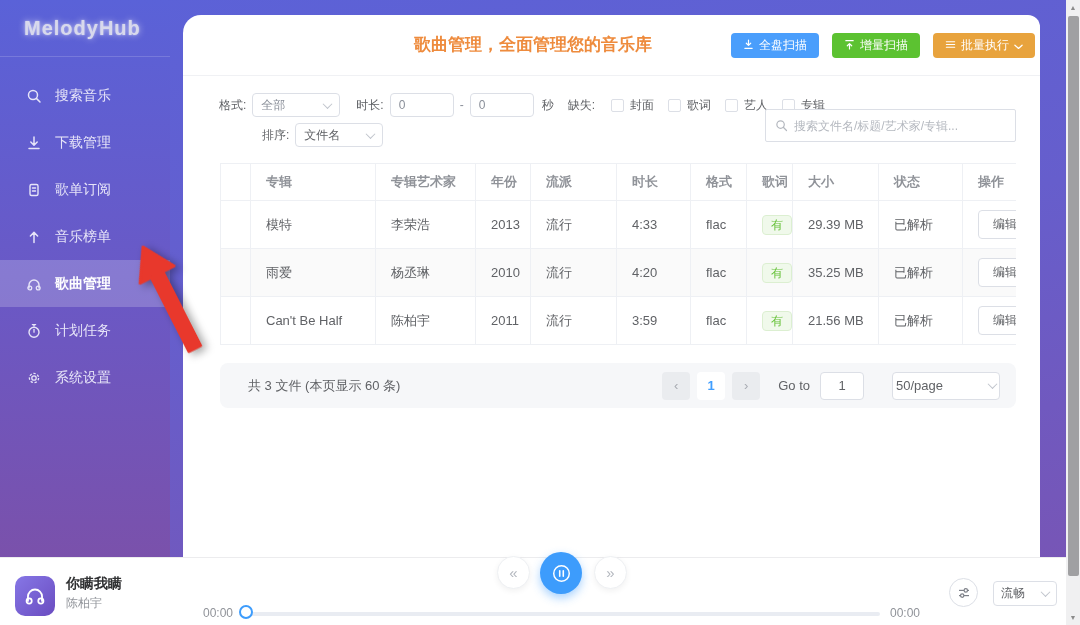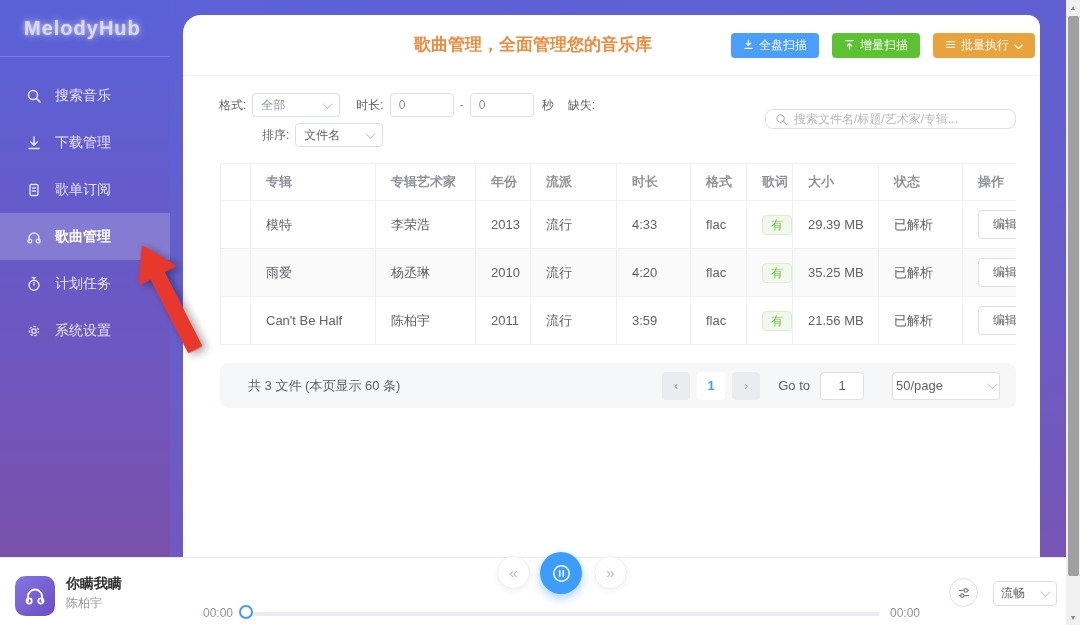--- a/index.html
+++ b/index.html
@@ -51,22 +51,22 @@
     color:#8a8f99; cursor:pointer; }
   .fake-select .sel-text { color:#8a8f99; }
   .caret { width:7px; height:7px; border-right:1.4px solid #c0c4cc; border-bottom:1.4px solid #c0c4cc;
     transform:rotate(45deg) translate(-1px,-1px); margin-left:8px; }
   .num-input { width:64px; height:24px; border:1px solid #dcdfe6; border-radius:4px; padding:0 8px;
     font-size:12px; color:#8a8f99; font-family:inherit; }
   .dash { margin:0 6px; color:#8a8f99; }
   .chk-group { display:flex; align-items:center; margin-left:10px; }
   .chk-item { display:flex; align-items:center; margin-right:14px; cursor:pointer; }
   .chk-box { width:13px; height:13px; border:1px solid #dcdfe6; border-radius:2px; background:#fff; margin-right:6px; }
-  .search-wrap { position:absolute; left:582px; top:94px; width:251px; height:20px;
-    border:1px solid #dcdfe6; border-radius:8px; display:flex; align-items:center; padding:0 9px; background:#fff; }
+  .search-wrap { position:absolute; left:582px; top:94px; width:251px; height:33px;
+    border:1px solid #dcdfe6; border-radius:2px; display:flex; align-items:center; padding:0 9px; background:#fff; }
   .search-wrap svg { flex:0 0 auto; margin-right:6px; }
   .search-input { border:none; outline:none; flex:1; font-size:12px; color:#606266; font-family:inherit; }
   .search-input::placeholder { color:#b4b8bf; }
 
   
   .table-clip { position:absolute; left:37px; top:148px; width:796px; height:182px; overflow:hidden; }
   table.songs { border-collapse:collapse; table-layout:fixed; width:870px; font-size:13px; }
   table.songs th, table.songs td { border:1px solid #eef0f4; padding:0 15px; text-align:left;
     white-space:nowrap; overflow:hidden; }
   table.songs th { height:37px; color:#909399; font-weight:bold; background:#fff; }
@@ -161,20 +161,28 @@
         <span class="mi-icon">
           <svg viewBox="0 0 16 16" width="16" height="16">
               <rect x="4" y="2.5" width="8" height="11" rx="1.5" fill="none" stroke="currentColor" stroke-width="1.4"></rect>
               <line x1="6.4" y1="6" x2="9.6" y2="6" stroke="currentColor" stroke-width="1.3" stroke-linecap="round"></line>
               <line x1="6.4" y1="9" x2="9.6" y2="9" stroke="currentColor" stroke-width="1.3" stroke-linecap="round"></line>
             </svg>
         </span>
         <span>歌单订阅</span>
       </div>
 
+      <div class="menu-item">
+        <span class="mi-icon">
+          <svg viewBox="0 0 16 16" width="16" height="16">
+              <path d="M8 13.5V3.5M4.4 7L8 3.4 11.6 7" fill="none" stroke="currentColor" stroke-width="1.5" stroke-linecap="round" stroke-linejoin="round"></path>
+            </svg>
+        </span>
+        <span>音乐榜单</span>
+      </div>
 
       <div class="menu-item active">
         <span class="mi-icon">
           <svg viewBox="0 0 16 16" width="16" height="16">
               <path d="M3 12v-3a5 5 0 0 1 10 0v3" fill="none" stroke="currentColor" stroke-width="1.4" stroke-linecap="round"></path>
               <circle cx="3.8" cy="12" r="1.9" fill="none" stroke="currentColor" stroke-width="1.3"></circle>
               <circle cx="12.2" cy="12" r="1.9" fill="none" stroke="currentColor" stroke-width="1.3"></circle>
             </svg>
         </span>
         <span>歌曲管理</span>
@@ -257,20 +265,38 @@
         <span class="fake-select">
           <span class="sel-text">全部</span>
           <span class="caret"></span>
         </span>
         <span class="f-label" style="margin-left:16px;">时长:</span>
         <input class="num-input" value="0" style="">
         <span class="dash">-</span>
         <input class="num-input" value="0" style="">
         <span class="f-label" style="margin-left:8px;">秒</span>
         <span class="f-label" style="margin-left:8px;">缺失:</span>
+        <span class="chk-group">
+          <span class="chk-item">
+            <span class="chk-box"></span>
+            <span>封面</span>
+          </span>
+          <span class="chk-item">
+            <span class="chk-box"></span>
+            <span>歌词</span>
+          </span>
+          <span class="chk-item">
+            <span class="chk-box"></span>
+            <span>艺人</span>
+          </span>
+          <span class="chk-item">
+            <span class="chk-box"></span>
+            <span>专辑</span>
+          </span>
+        </span>
       </div>
       <div class="f-row">
         <span class="f-label">排序:</span>
         <span class="fake-select">
           <span class="sel-text" style="color:#606266;">文件名</span>
           <span class="caret"></span>
         </span>
       </div>
     </div>
 

